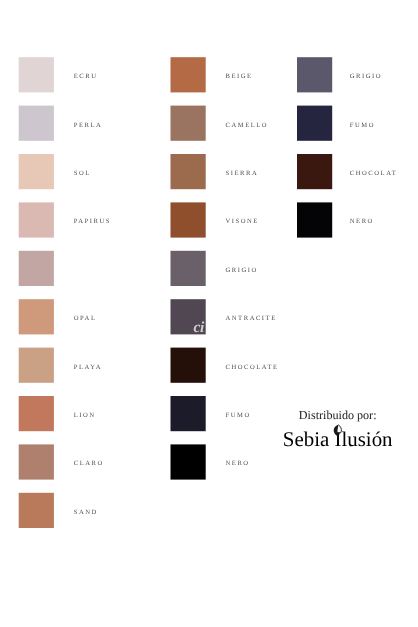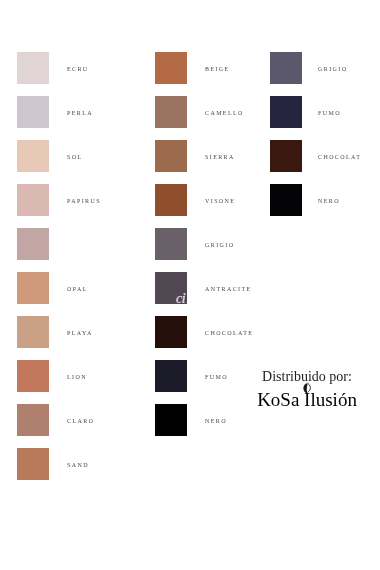--- a/index.html
+++ b/index.html
@@ -81,21 +81,21 @@
   
   #footer {
     position: absolute;
     right: 6px;
     bottom: 10px;
     text-align: center;
     width: 134px;
   }
   .footer-line {
     font-family: "Liberation Serif", "DejaVu Serif", serif;
-    font-size: 14px;
+    font-size: 11px;
     color: #1b1b1b;
     line-height: 1.15;
     white-space: nowrap;
   }
   .footer-brand {
     font-family: "Liberation Serif", "DejaVu Serif", serif;
     font-size: 19px;
     color: #000000;
     line-height: 1.05;
     margin-top: 5px;
@@ -216,16 +216,16 @@
     </div>
 
   <div id="footer">
     <div class="footer-line">Distribuido por:</div>
 
     <svg class="leaf-ornament" viewBox="0 0 24 24">
       <path d="M13 2 C7 4 4 9 6 15 C7.5 19 11 21 13 22 C12 18 11 13 12 9 C12.6 6.4 13 4 13 2 Z" fill="#1b1b1b"></path>
       <path d="M13 2 C17 5 19 9 18 13 C17 16.5 14.5 18 13 19" fill="none" stroke="#1b1b1b" stroke-width="1.6"></path>
     </svg>
 
-    <div class="footer-brand">KoSa Ilusión</div>
+    <div class="footer-brand">Sebia Ilusión</div>
   </div>
 
 </div>
 
 </body></html>

